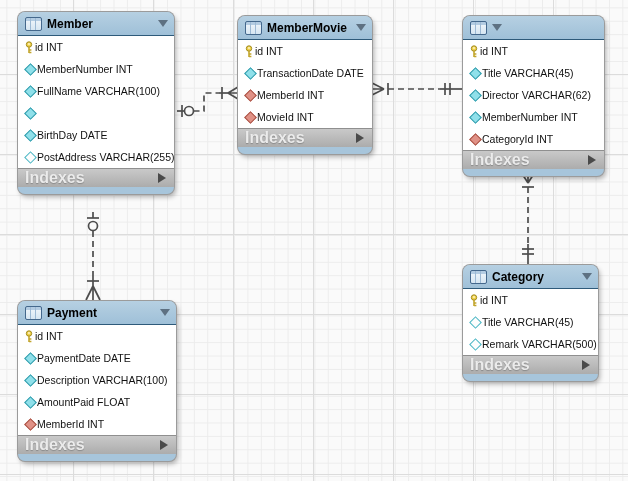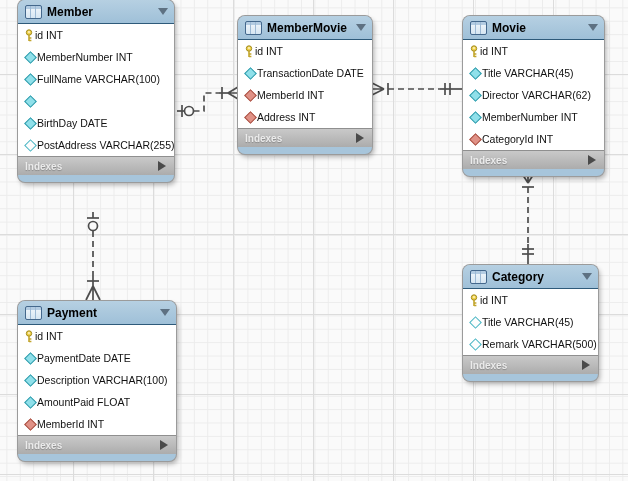--- a/index.html
+++ b/index.html
@@ -49,21 +49,21 @@
   .ic{ flex:0 0 auto; }
   .ic-diamond{ width:7px; height:7px; transform:rotate(45deg); background:#8fe0ea; border:1px solid #2f9aaa; margin:0 2px; }
   .ic-diamond.open{ background:#fdfdfd; border-color:#49b6c4; }
   .ic-diamond.red{ background:#e09186; border-color:#a85043; }
   .indexes-bar{
     height:18px; display:flex; align-items:center; justify-content:space-between;
     padding:0 8px 0 7px; margin-bottom:7px;
     background:linear-gradient(#c9c9c9,#acacac);
     border-top:1px solid #8f8f8f;
   }
-  .indexes-label{ font-size:10px; font-weight:bold; color:#ebebeb; text-shadow:0 1px 1px #898989; }
+  .indexes-label{ font-size:16px; font-weight:bold; color:#ebebeb; text-shadow:0 1px 1px #898989; }
   .expand-tri{
     width:0;height:0; border-top:5px solid transparent; border-bottom:5px solid transparent;
     border-left:8px solid #4a4a4a;
   }
   svg.rel-layer{ position:absolute; left:0; top:0; pointer-events:none; }
   svg.rel-layer g{ pointer-events:stroke; }
   svg.rel-layer path, svg.rel-layer line{ stroke:#4d4d4d; stroke-width:1.7; fill:none; }
   svg.rel-layer circle{ stroke:#4d4d4d; stroke-width:1.7; fill:#fafafa; }
   .dashed{ stroke-dasharray:6 4; }
 </style>
@@ -106,21 +106,21 @@
       <path d="M93 212 V218"></path>
       <line x1="87" y1="218" x2="99" y2="218"></line>
       <circle cx="93" cy="226" r="4.5"></circle>
       <path class="dashed" d="M93 231 V276"></path>
       <line x1="87" y1="281" x2="99" y2="281"></line>
       <path d="M93 276 V286"></path>
       <path d="M93 286 L86 300 M93 286 L93 300 M93 286 L100 300"></path>
     </g>
   </svg>
 
-<div class="table-card" style="left: 18px; top: 0; width: 156px;">
+<div class="table-card" style="left: 18px; top: 12px; width: 156px;">
       <div class="tbl-header">
         <span class="tbl-icon"></span>
         <span class="tbl-title">Member</span>
         <span class="collapse-tri"></span>
       </div>
       <div class="tbl-body">
         <div class="tbl-row">
           <svg class="ic" width="11" height="13" viewBox="0 0 11 13">
             <circle cx="5" cy="3.5" r="2.7" fill="#f0d24b" stroke="#a08a20"></circle>
             <circle cx="5" cy="3" r="0.9" fill="#fff7cf" stroke="none"></circle>
@@ -171,32 +171,31 @@
         <div class="tbl-row">
           <span class="ic ic-diamond"></span>
           <span>TransactionDate DATE</span>
         </div>
         <div class="tbl-row">
           <span class="ic ic-diamond red"></span>
           <span>MemberId INT</span>
         </div>
         <div class="tbl-row">
           <span class="ic ic-diamond red"></span>
-          <span>Address INT</span>
+          <span>MovieId INT</span>
         </div>
       </div>
       <div class="indexes-bar">
         <span class="indexes-label">Indexes</span>
         <span class="expand-tri"></span>
       </div>
     </div>
     <div class="table-card" style="left: 463px; top: 16px; width: 141px;">
       <div class="tbl-header">
         <span class="tbl-icon"></span>
-        <span class="tbl-title">Movie</span>
         <span class="collapse-tri"></span>
       </div>
       <div class="tbl-body">
         <div class="tbl-row">
           <svg class="ic" width="11" height="13" viewBox="0 0 11 13">
             <circle cx="5" cy="3.5" r="2.7" fill="#f0d24b" stroke="#a08a20"></circle>
             <circle cx="5" cy="3" r="0.9" fill="#fff7cf" stroke="none"></circle>
             <path d="M5 6 V12 M5 9 H7.4 M5 11.5 H7.4" stroke="#c2a52c" stroke-width="1.6" fill="none"></path>
           </svg>
           <span>id INT</span>

